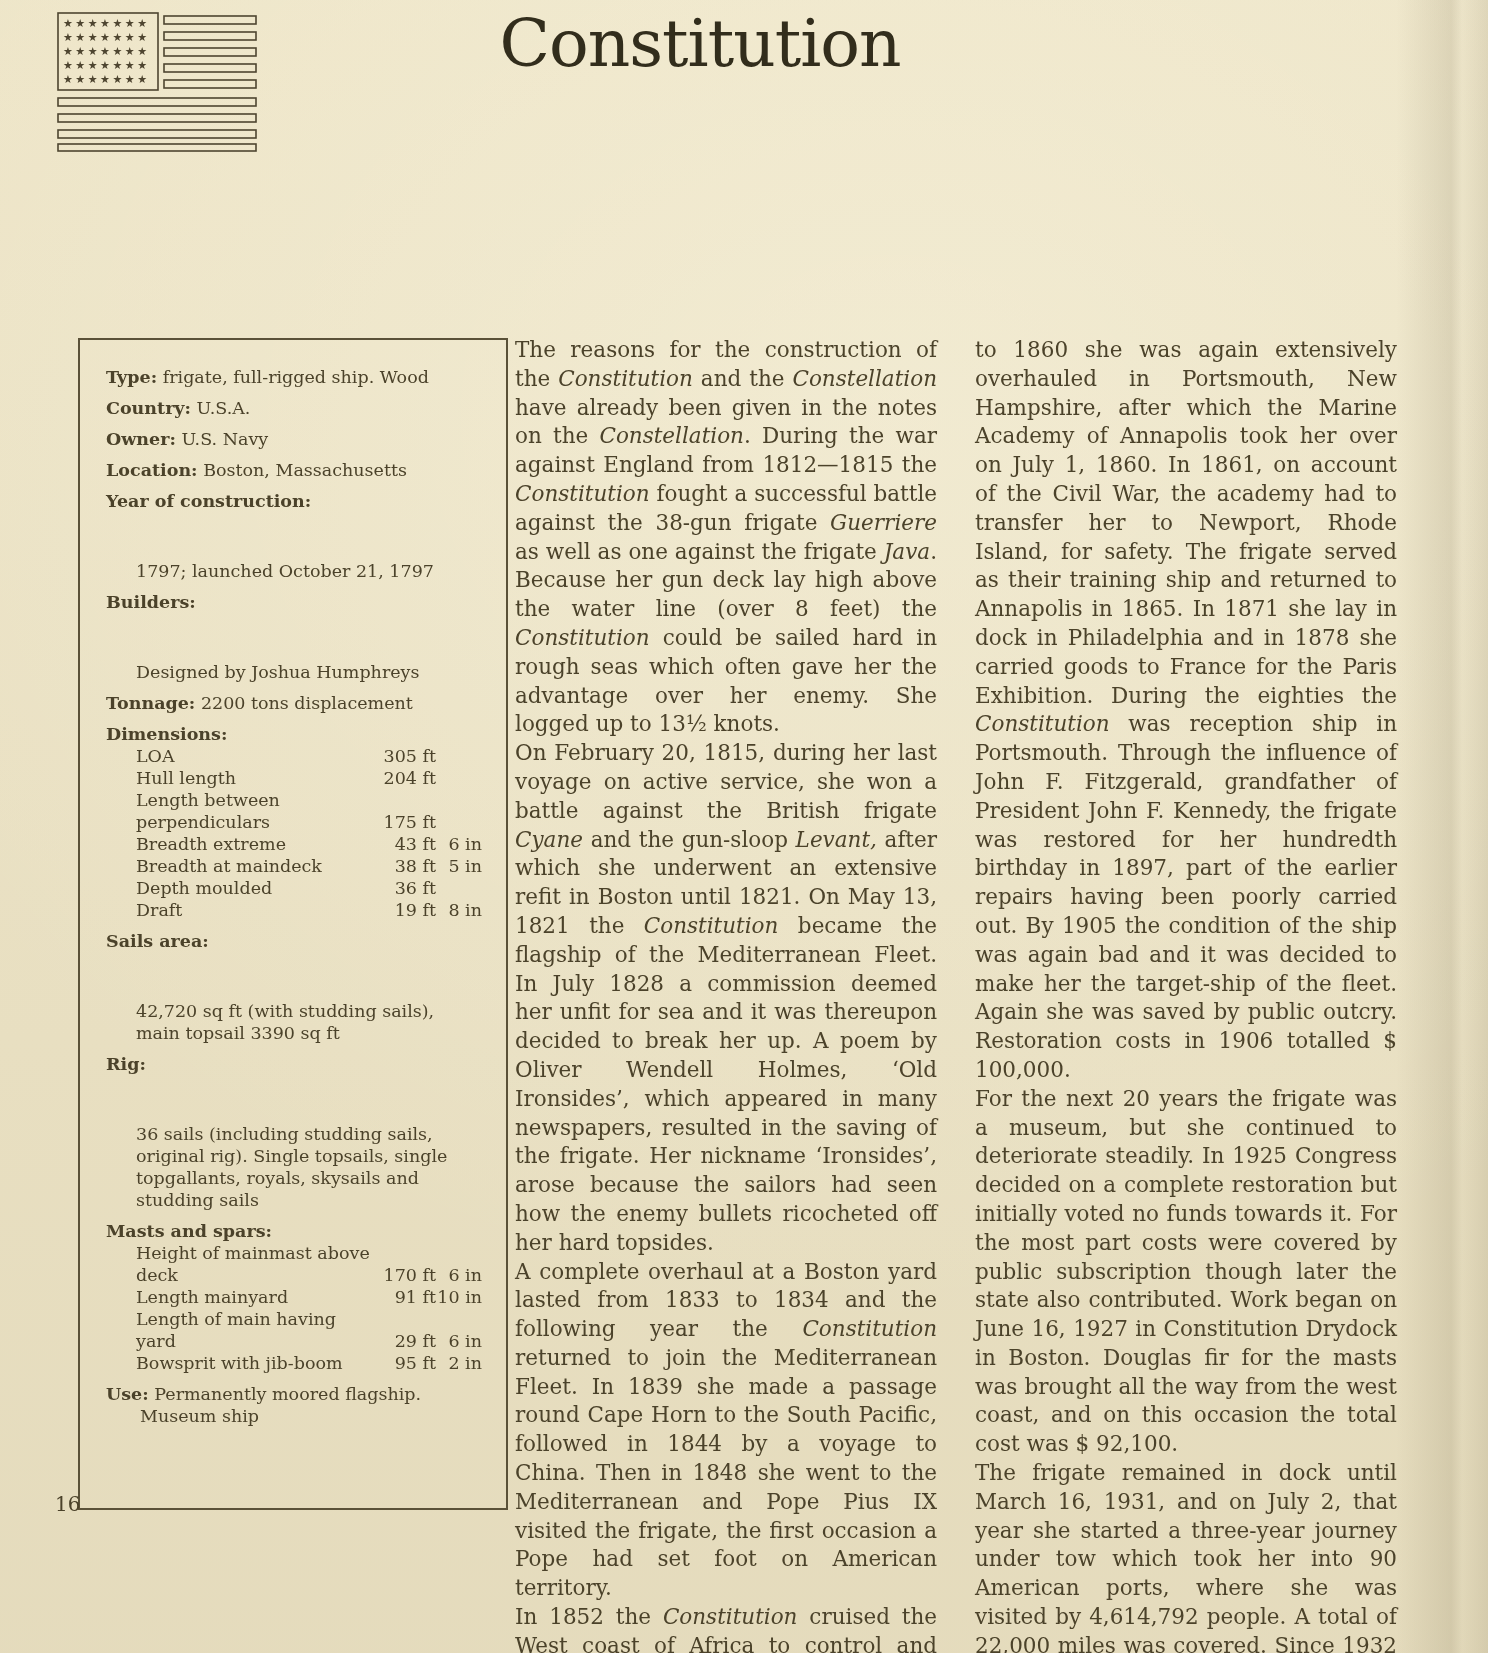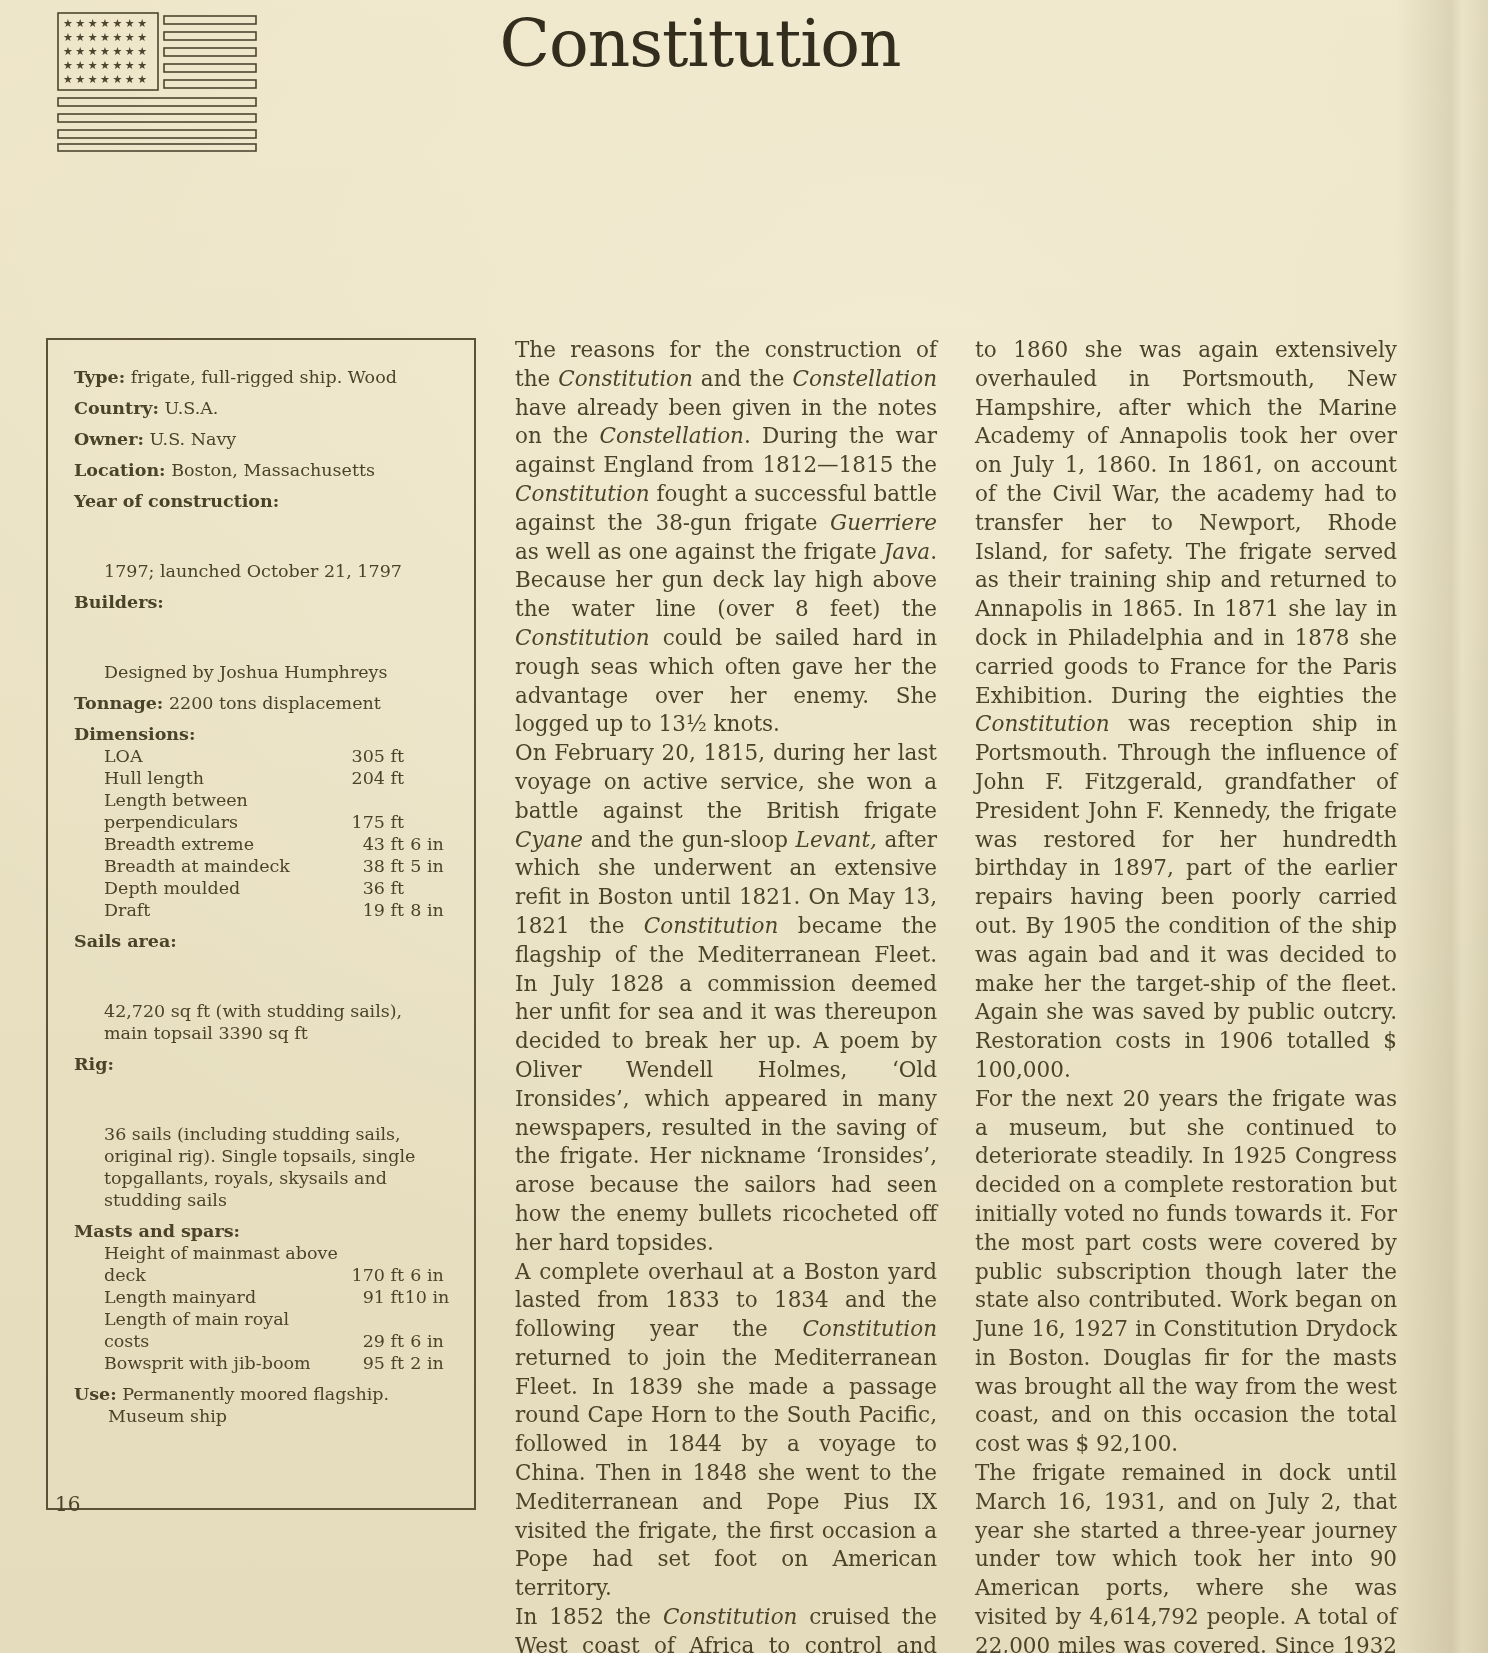--- a/index.html
+++ b/index.html
@@ -24,34 +24,34 @@
 
   .flag { position:absolute; left:57px; top:12px; width:200px; height:140px; }
 
   .title {
     position:absolute; left:470px; top:8px; width:460px;
     text-align:center; font-size:66px; line-height:1.1;
     letter-spacing:-1px; color:#322d1c; font-weight:400;
   }
 
   .specbox {
-    position:absolute; left:46px; top:338px; width:430px; height:1172px;
+    position:absolute; left:78px; top:338px; width:430px; height:1172px;
     border:2px solid #5a5138;
     padding:26px 24px 16px 26px;
     font-size:17.5px; line-height:22px; color:#4b422a;
   }
   .entry { margin-bottom:9px; }
   .entry:last-child { margin-bottom:0; }
   .lbl { font-weight:700; }
   .hang { padding-left:34px; text-indent:-34px; }
   .sub  { padding-left:30px;margin-top:48px; }
   .trow { display:flex; align-items:flex-end; padding-left:30px; }
   .tname { flex:1 1 auto; }
   .tft { flex:0 0 64px; text-align:right; white-space:nowrap; }
-  .tin { flex:0 0 46px; text-align:center; white-space:nowrap; }
+  .tin { flex:0 0 46px; text-align:right; white-space:nowrap; }
 
   .col {
     position:absolute; top:336px; width:422px;
     font-size:21.5px; line-height:28.8px;
     text-align:justify; color:#4b422a;
   }
   #col1 { left:515px; }
   #col2 { left:975px; }
   .para { margin:0; }
   .para i { font-style:italic; }
@@ -177,21 +177,21 @@
           <span class="tname">Height of mainmast above deck</span>
           <span class="tft">170 ft</span>
           <span class="tin">6 in</span>
         </div>
         <div class="trow">
           <span class="tname">Length mainyard</span>
           <span class="tft">91 ft</span>
           <span class="tin">10 in</span>
         </div>
         <div class="trow">
-          <span class="tname">Length of main royal costs</span>
+          <span class="tname">Length of main having yard</span>
           <span class="tft">29 ft</span>
           <span class="tin">6 in</span>
         </div>
         <div class="trow">
           <span class="tname">Bowsprit with jib-boom</span>
           <span class="tft">95 ft</span>
           <span class="tin">2 in</span>
         </div>
       </div>
   </div>

